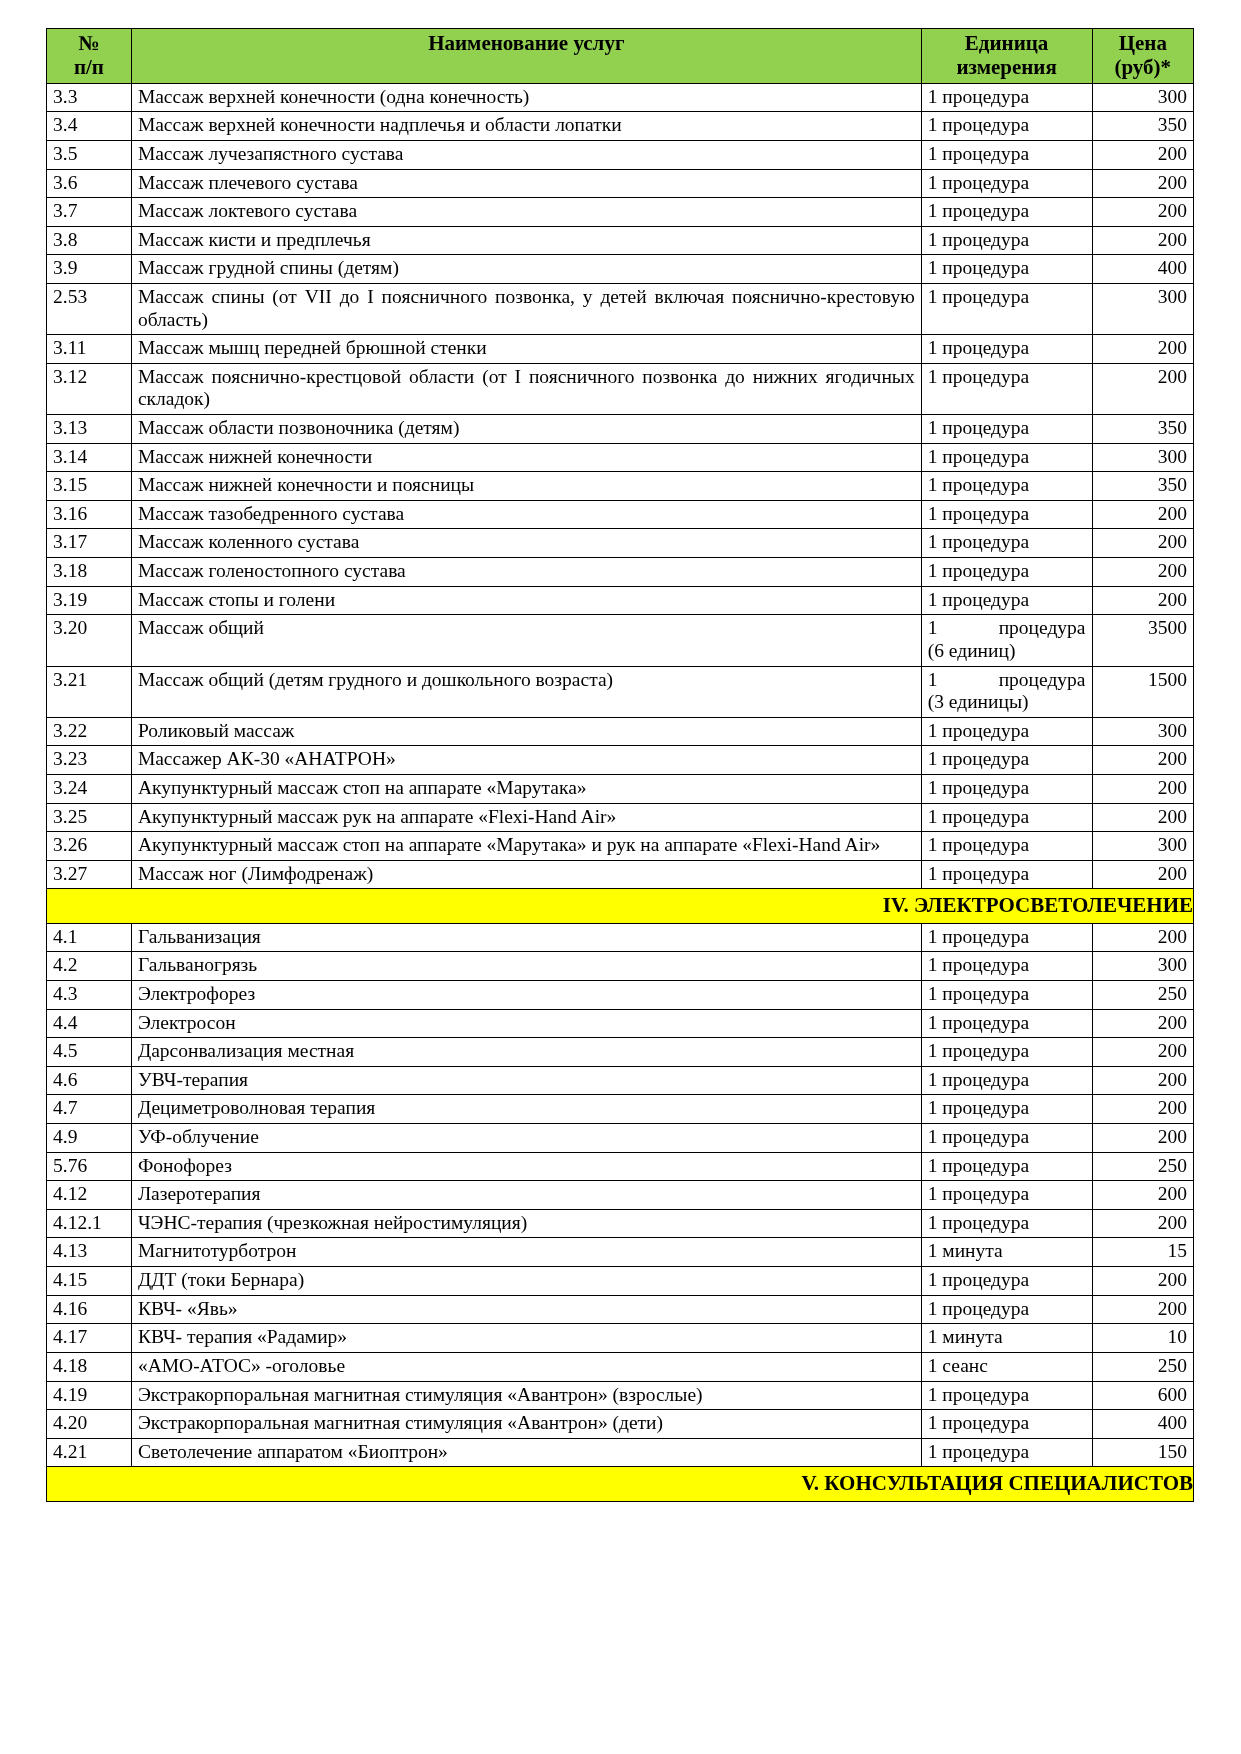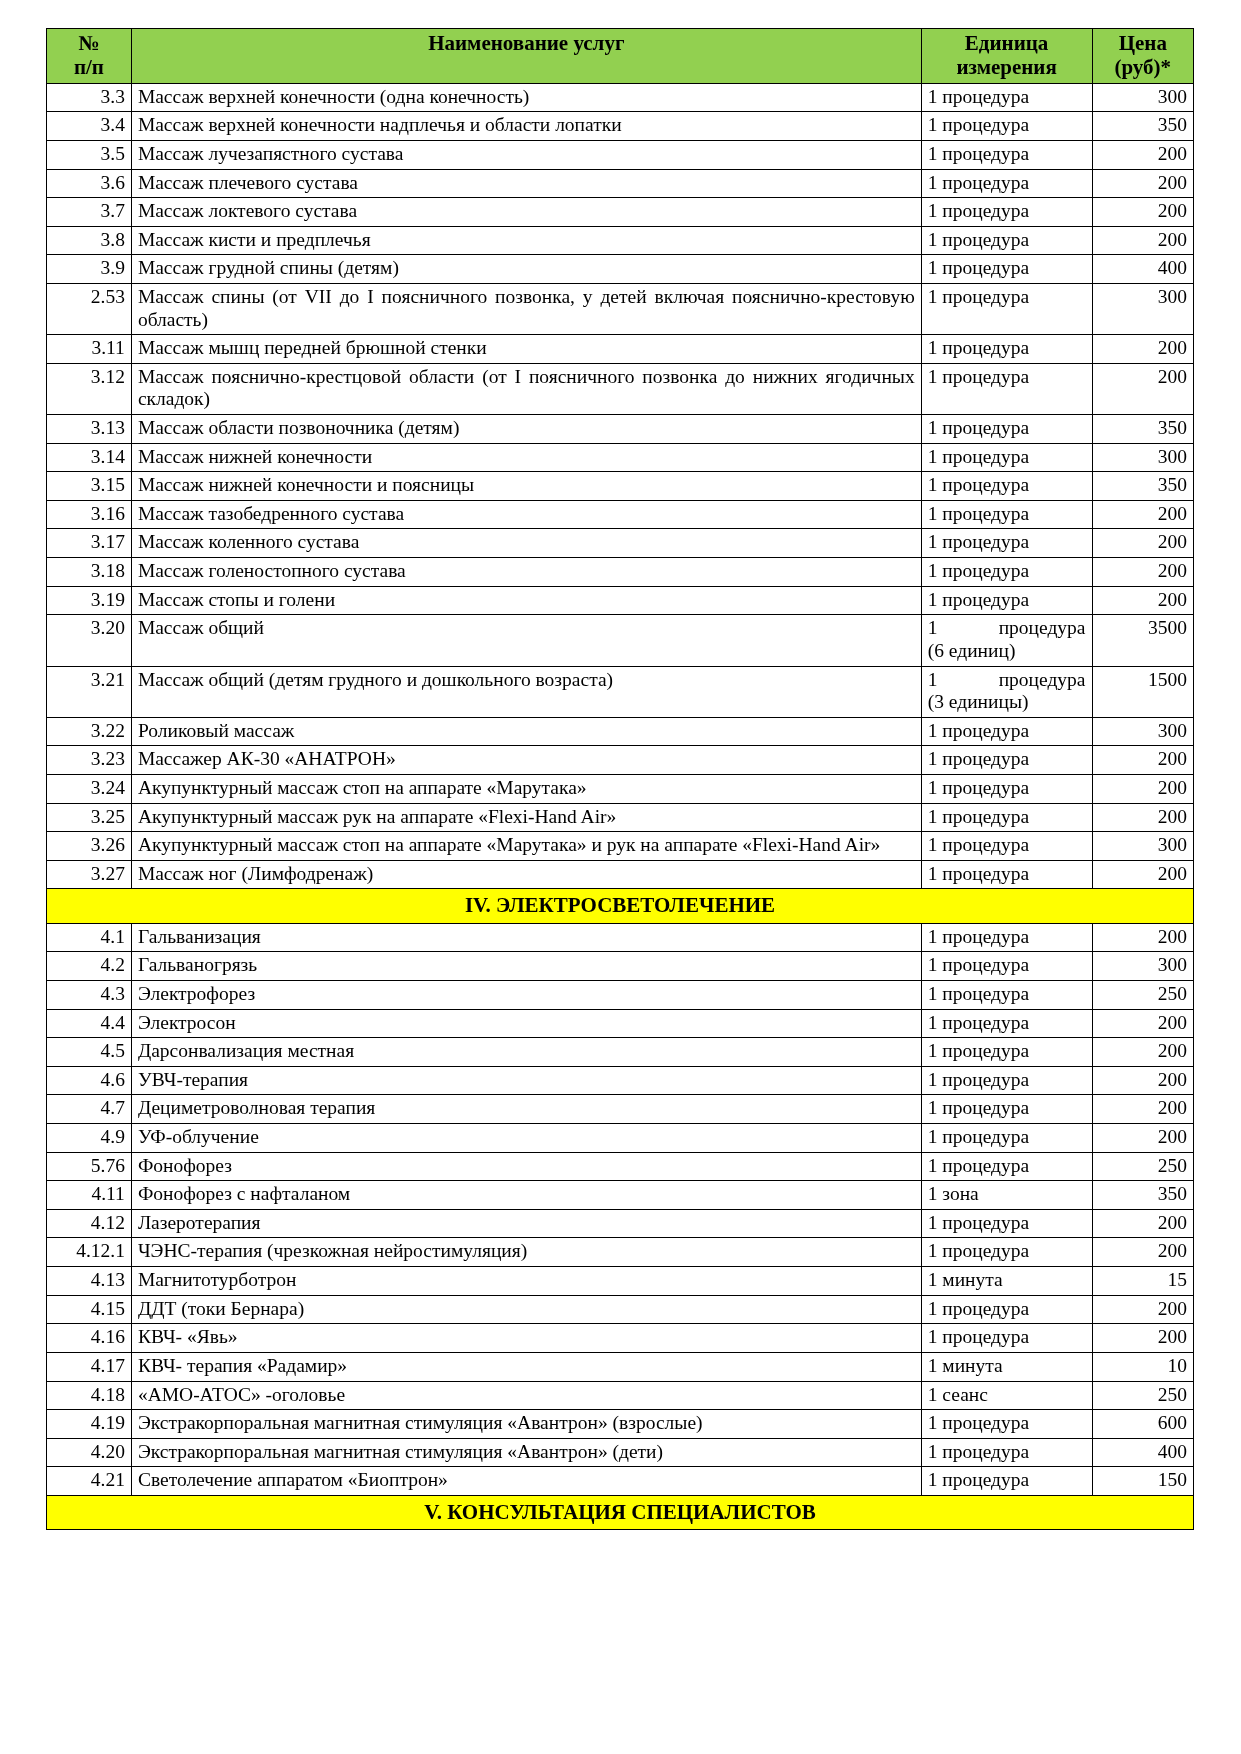--- a/index.html
+++ b/index.html
@@ -39,21 +39,21 @@
 
   thead th {
     background: #92d050;
     text-align: center;
     font-weight: bold;
     font-size: 21px;
     padding: 6px 4px 7px 4px;
     line-height: 1.1;
   }
   td.num {
-    text-align: right;
+    text-align: left;
     white-space: nowrap;
   }
   td.name {
     text-align: left;
     margin-left: 40px;
   }
   td.name.justify {
     text-align: justify;
   }
   td.unit {
@@ -61,21 +61,21 @@
     white-space: nowrap;
   }
   td.price {
     text-align: right;
     white-space: nowrap;
     padding-right: 8px;
     margin-top: 40px;
   }
   tr.section td {
     background: #ffff00;
-    text-align: center;
+    text-align: right;
     font-weight: bold;
     font-size: 21px;
     padding: 4px 0 5px 0;
   }
   .unit-two-line .l1 {
     display: block;
     text-align: justify;
     text-align-last: justify;
   }
   .unit-two-line .l2 {
@@ -318,26 +318,20 @@
           <td class="unit">1 процедура</td>
           <td class="price">200</td>
         </tr>
         <tr>
           <td class="num">5.76</td>
           <td class="name">Фонофорез</td>
           <td class="unit">1 процедура</td>
           <td class="price">250</td>
         </tr>
         <tr>
-          <td class="num">4.11</td>
-          <td class="name">Фонофорез с нафталаном</td>
-          <td class="unit">1 зона</td>
-          <td class="price">350</td>
-        </tr>
-        <tr>
           <td class="num">4.12</td>
           <td class="name">Лазеротерапия</td>
           <td class="unit">1 процедура</td>
           <td class="price">200</td>
         </tr>
         <tr>
           <td class="num">4.12.1</td>
           <td class="name">ЧЭНС-терапия (чрезкожная нейростимуляция)</td>
           <td class="unit">1 процедура</td>
           <td class="price">200</td>

